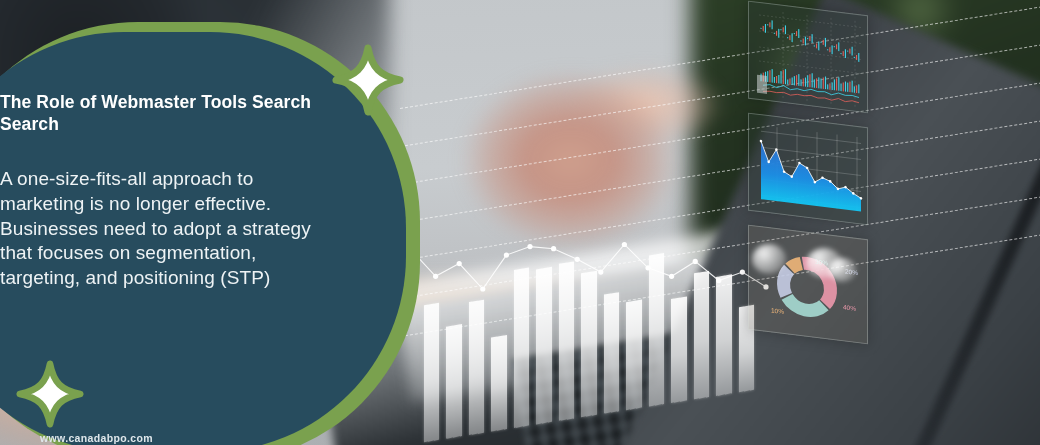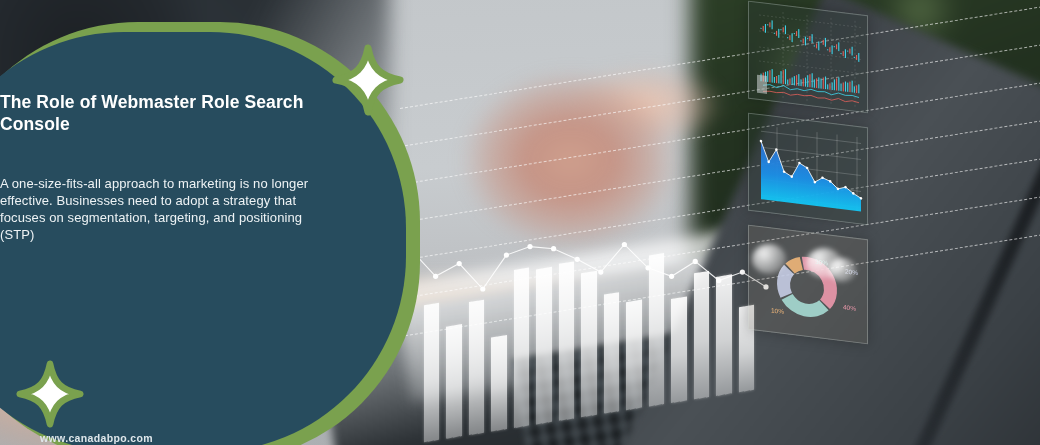--- a/index.html
+++ b/index.html
@@ -172,23 +172,23 @@
     width:330px;
   }
   .headline {
     color:#ffffff;
     font-size:17.5px;
     font-weight:bold;
     line-height:1.24;
     letter-spacing:0.1px;
   }
   .body-copy {
-    margin-top:41px;
+    margin-top:32px;
     color:#eef3f5;
-    font-size:13px;
+    font-size:19px;
     line-height:1.30;
     letter-spacing:0.1px;
   }
   .site-url {
     position:absolute; left:112px; top:400px;
     color:#dfe7eb;
     font-size:10.5px;
     letter-spacing:0.35px;
     font-weight:bold;
   }
@@ -440,21 +440,21 @@
 
     <div class="orb orb1"></div>
     <div class="orb orb2"></div>
     <div class="orb orb3"></div>
   </div>
 
   <div class="card-green"></div>
   <div class="card-teal">
 
     <div class="card-content">
-      <div class="headline">The Role of Webmaster Role Search Console</div>
+      <div class="headline">The Role of Webmaster Tools Search Search</div>
       <div class="body-copy">A one-size-fits-all approach to marketing is no longer effective. Businesses need to adopt a strategy that focuses on segmentation, targeting, and positioning (STP)</div>
     </div>
 
     <div class="site-url">www.canadabpo.com</div>
   </div>
 
   <svg class="sparkle" style="left:332px; top:44px;" width="72" height="72" viewBox="0 0 72 72">
     <path d="M36 4 C40 24 48 32 68 36 C48 40 40 48 36 68 C32 48 24 40 4 36 C24 32 32 24 36 4 Z" fill="#ffffff" stroke="#7aa14e" stroke-width="7" stroke-linejoin="round"></path>
   </svg>
   <svg class="sparkle" style="left:16px; top:360px;" width="68" height="68" viewBox="0 0 72 72">

